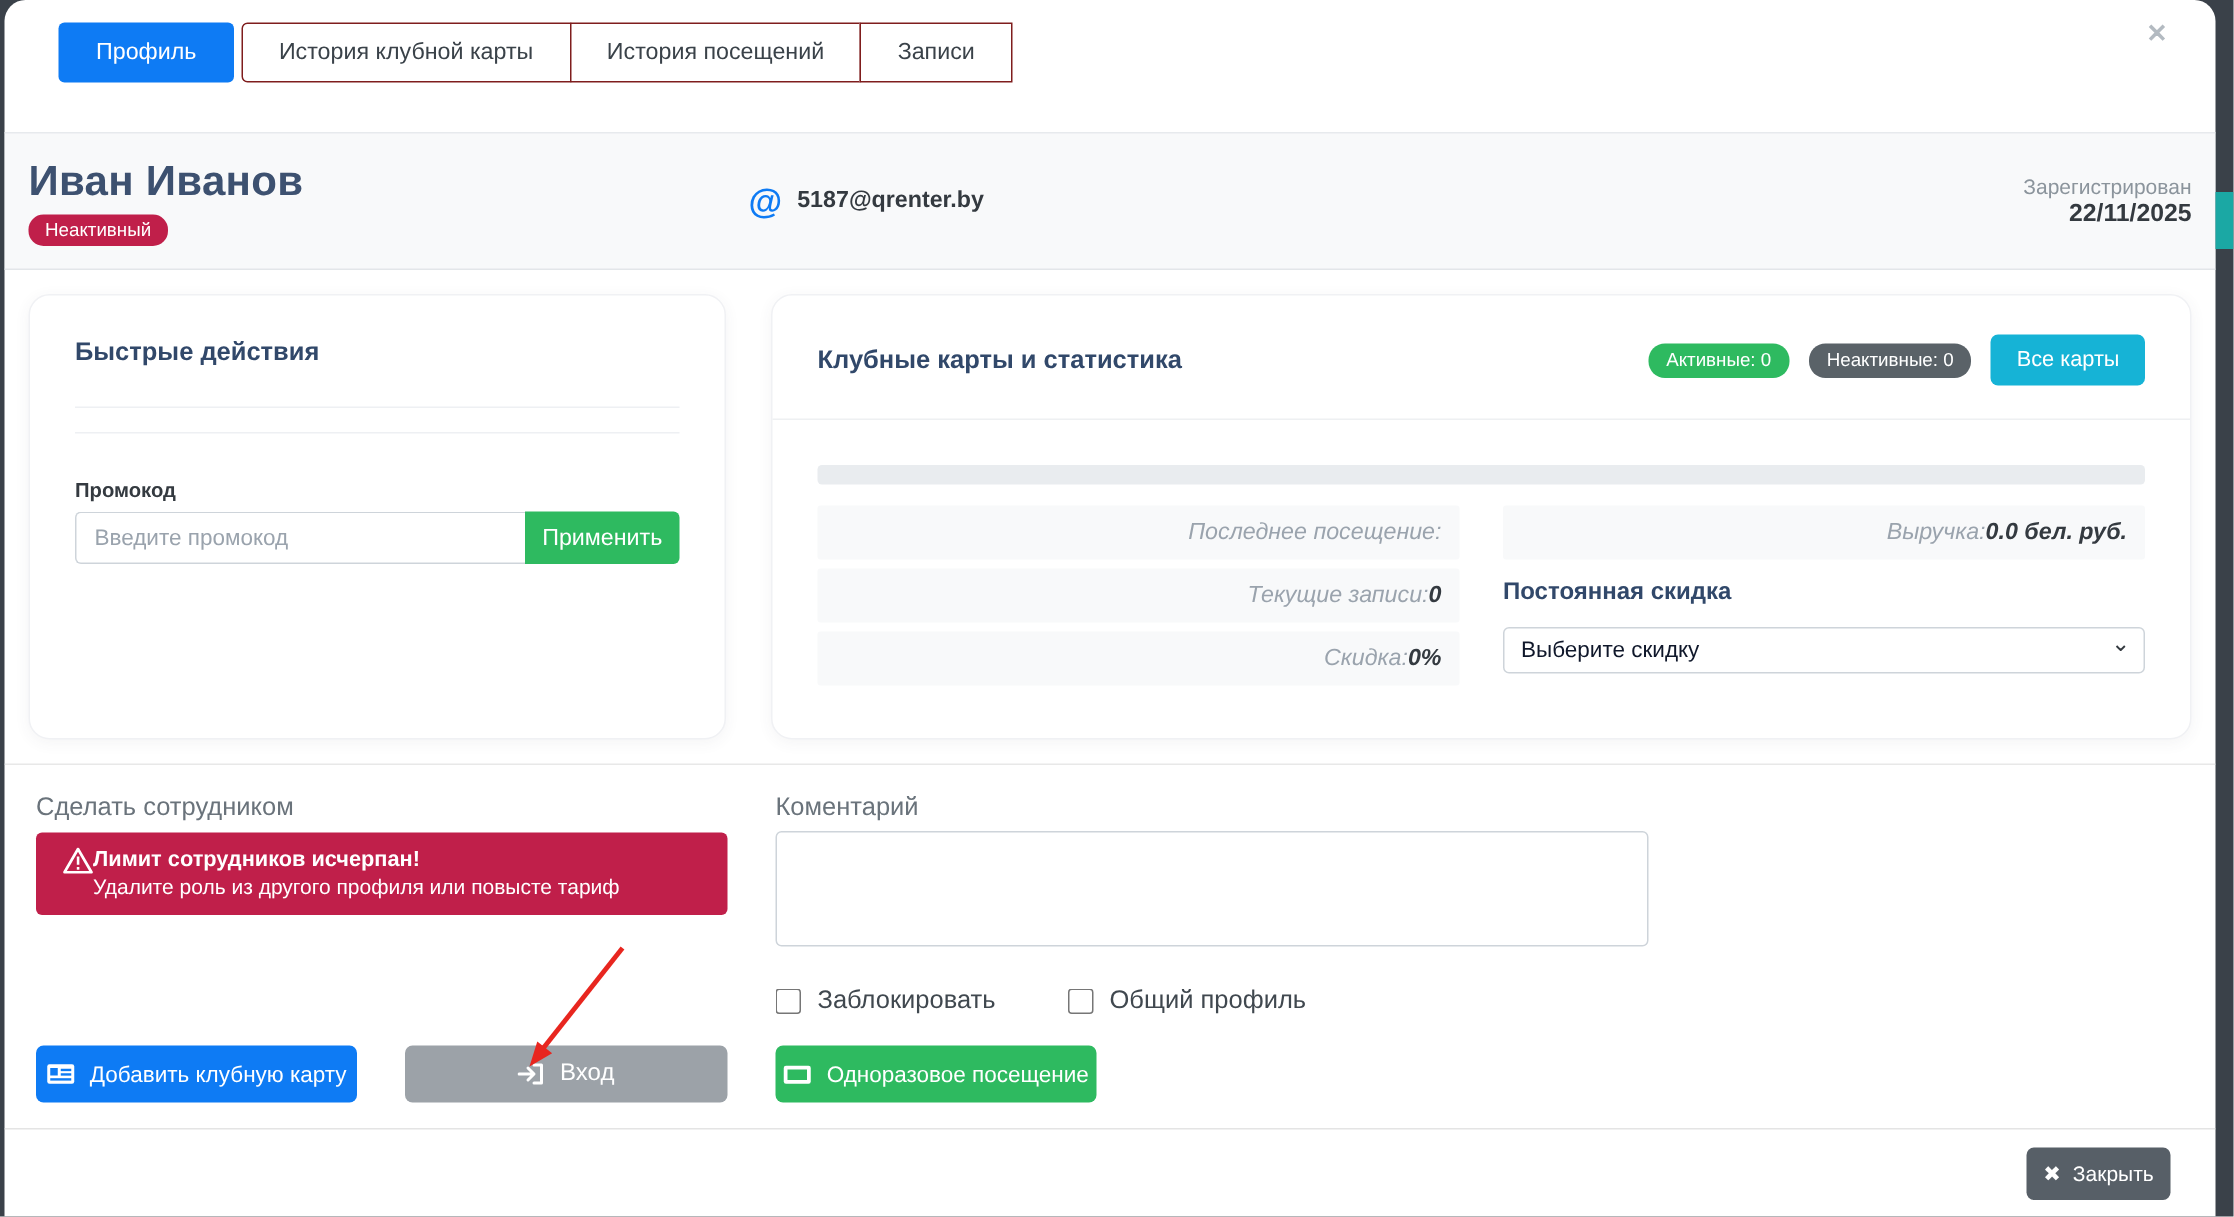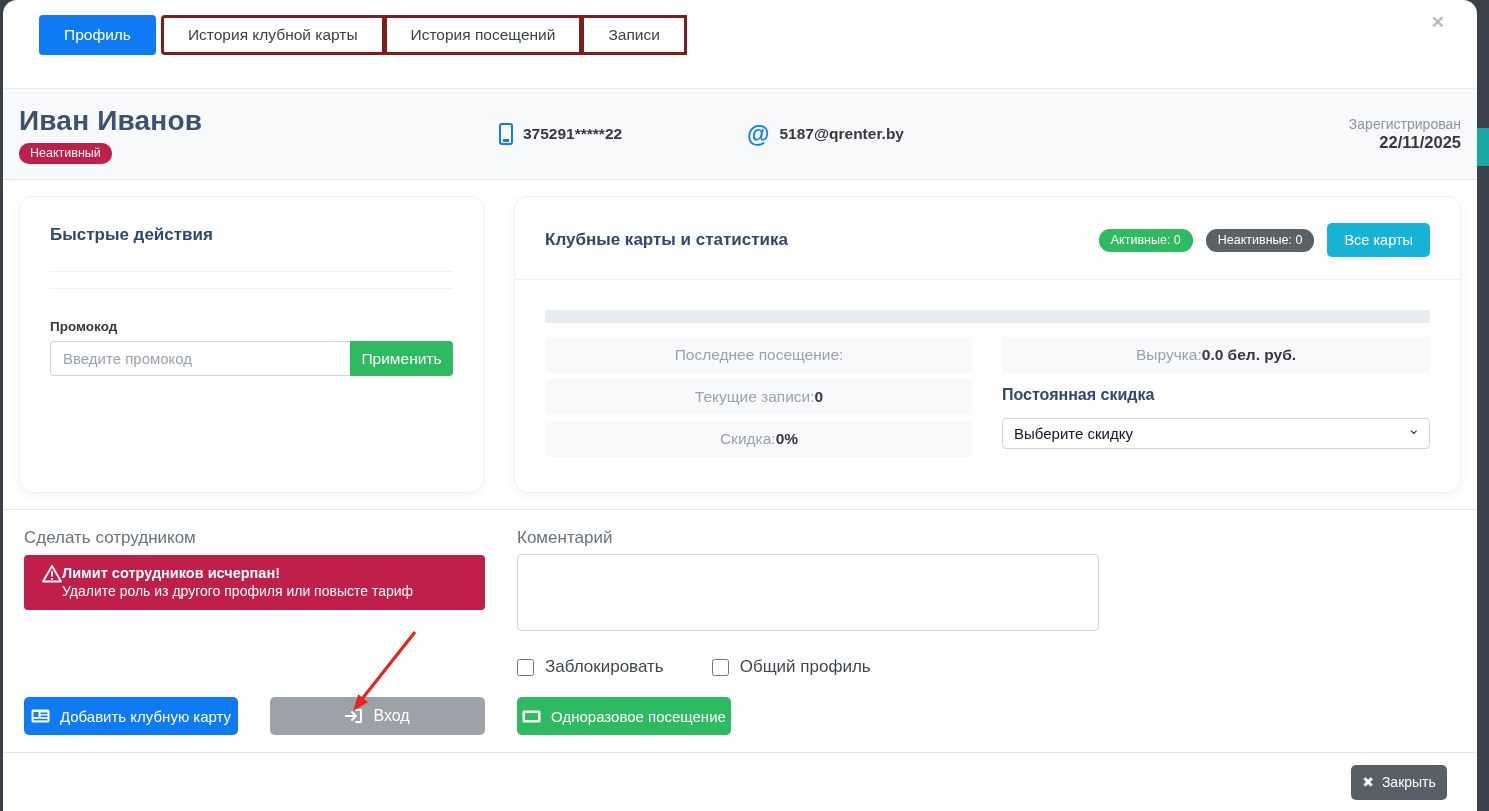--- a/index.html
+++ b/index.html
@@ -7,21 +7,21 @@
   body { background:#3a4149; font-family:"Liberation Sans", sans-serif; position:relative; }
 
   .modal { position:absolute; left:3px; top:0; right:12px; bottom:0; background:#fff;
            border-radius:14px 14px 0 0; overflow:hidden; display:flex; flex-direction:column; }
   .bg-fragment { position:absolute; right:0; top:128px; width:12px; height:38px; background:#1ba8a4; }
 
   
   .tabbar { position:relative; padding:15px 0 0 36px; height:88px; flex:0 0 auto; }
   .tabs { display:flex; align-items:stretch; height:40px; }
   .tab { display:flex; align-items:center; padding:0 24px; font-size:15.5px; color:#3a4249;
-         background:#fff; border:3px solid #7f1d1d; margin-left:-1px; cursor:pointer; white-space:nowrap; }
+         background:#fff; border:1px solid #7f1d1d; margin-left:-1px; cursor:pointer; white-space:nowrap; }
   .tab.first-inactive { border-radius:4px 0 0 4px; margin-left:5px; }
   .tab.last-inactive { border-radius:0 4px 4px 0; }
   .tab.active { background:#0e7bf4; color:#fff; border:none; border-radius:4px; margin-left:0; padding:0 25px; }
   .modal-close { position:absolute; right:32px; top:14px; color:#b3bac1; font-size:17px; font-weight:bold;
                  cursor:pointer; line-height:1; }
 
   
   .header-band { height:92px; background:#f8f9fa; border-top:1px solid #e7eaed; border-bottom:1px solid #e3e6e9;
                  display:flex; align-items:center; padding:0 16px; flex:0 0 auto; }
   .who { width:480px; }
@@ -60,22 +60,22 @@
   .stats-head { display:flex; align-items:center; padding:26px 30px 22px; }
   .stats-badges { margin-left:auto; display:flex; align-items:center; gap:13px; }
   .pill { font-size:12.5px; color:#fff; padding:4px 12px 5px; border-radius:11px; white-space:nowrap; }
   .pill.green { background:#2eba60; }
   .pill.dark { background:#5a6268; }
   .btn-allcards { height:34px; padding:0 17px; background:#16b3d6; font-size:14.5px; border-radius:5px;text-align:center; }
   .stats-divider { border-top:1px solid #eef0f2; }
   .progress { margin:30px 30px 0; height:13px; background:#e9ecef; border-radius:3px; }
   .stats-cols { display:flex; gap:29px; padding:14px 30px 0; }
   .stats-col { flex:1; }
-  .stat-row { display:flex; justify-content:center; align-items:center; background:#f8f9fa;
-              padding:8px 12px; border-radius:2px; margin-bottom:6px; min-height:36px; }
+  .stat-row { display:flex; justify-content:flex-end; align-items:center; background:#f8f9fa;
+              padding:8px 12px; border-radius:2px; margin-bottom:6px; min-height:36px;font-style:italic; }
   .stat-row .lbl { font-size:15.5px; color:#9aa3ad; }
   .stat-row .val { font-size:15.5px; font-weight:bold; color:#343a40; }
   .discount-title { font-size:16px; font-weight:bold; color:#31486a; margin:13px 0 14px; }
   .select-wrap { position:relative; }
   .discount-select { width:100%; height:31px; border:1px solid #ced4da; border-radius:4px; background:#fff;
                      font-size:15px; color:#0f172a; padding:0 28px 0 11px; appearance:none; -webkit-appearance:none;
                      font-family:inherit; outline:none; }
   .chevron { position:absolute; right:10px; top:2px; color:#343a40; font-size:15px; pointer-events:none; }
 
   
@@ -117,24 +117,20 @@
       <div class="tab">История посещений</div>
       <div class="tab">Записи</div>
     </div>
     <div class="modal-close">✕</div>
   </div>
 
   <div class="header-band">
     <div class="who">
       <div class="person-name">Иван Иванов</div>
       <span class="status-badge">Неактивный</span>
-    </div>
-    <div class="contact phone">
-      <span class="phone-glyph"></span>
-      <span>375291*****22</span>
     </div>
     <div class="contact email">
       <span class="at-glyph">@</span>
       <span>5187@qrenter.by</span>
     </div>
     <div class="registered">
       <div class="lbl">Зарегистрирован</div>
       <div class="val">22/11/2025</div>
     </div>
   </div>

